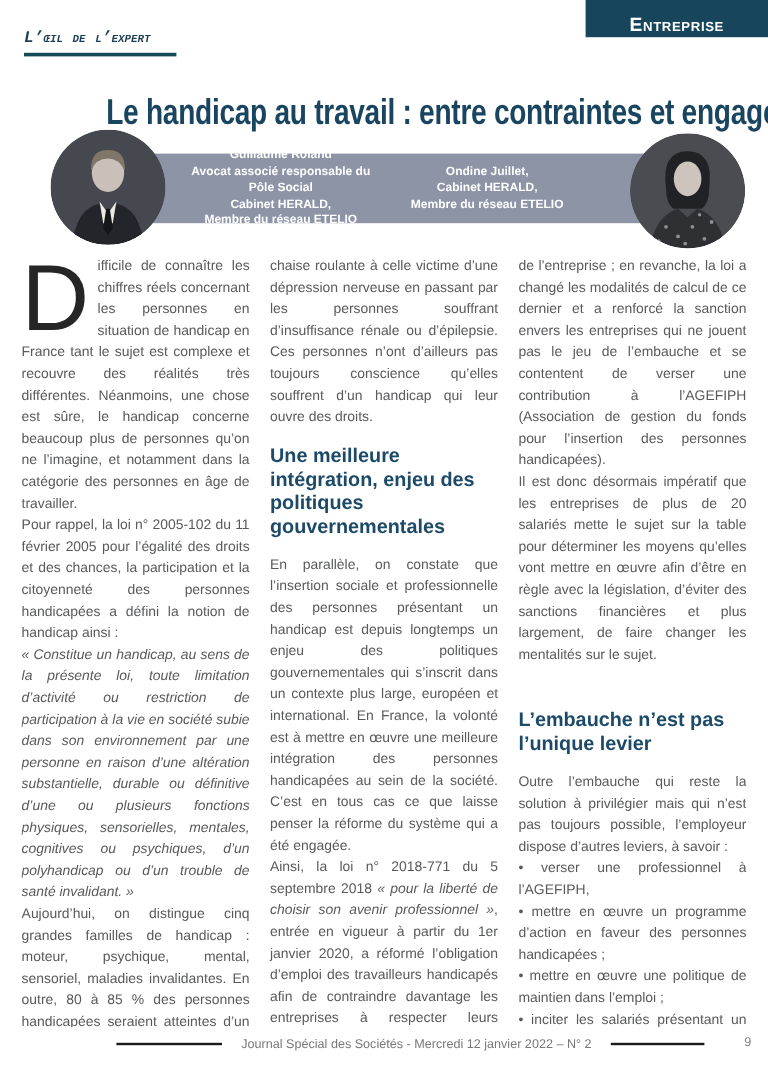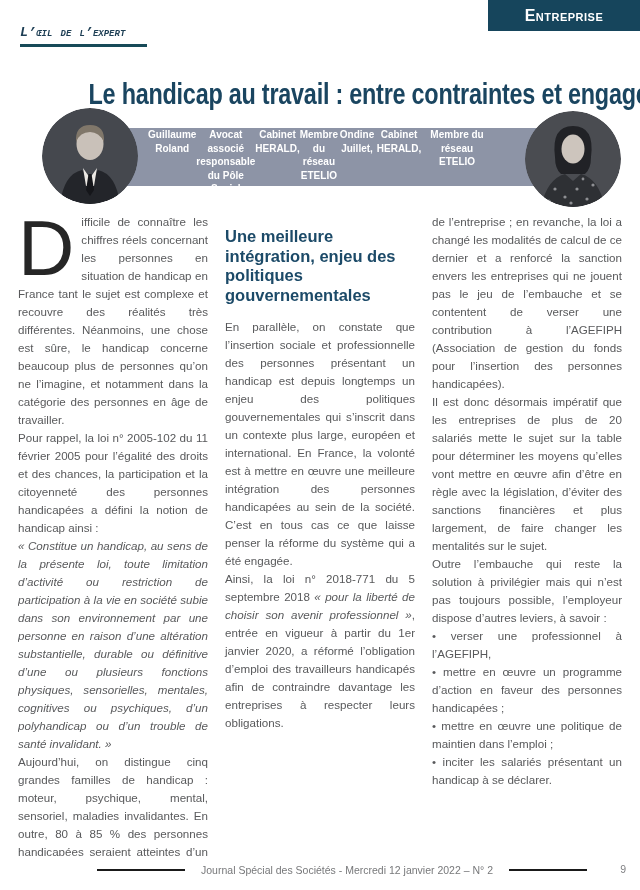--- a/index.html
+++ b/index.html
@@ -4,35 +4,35 @@
 <style>
   html,body { margin:0; padding:0; }
   body { width:640px; height:890px; background:#ffffff; font-family:"Liberation Sans", sans-serif; }
   .page { position:relative; width:640px; height:890px; background:#fff; overflow:hidden; }
 
   
   .eyebrow-wrap { position:absolute; left:20px; top:22px; }
   .eyebrow { display:inline-block; font-style:italic; font-weight:bold; font-variant:small-caps;
              font-size:13.5px; color:#1d3e54; padding:0 22px 4px 0; border-bottom:3px solid #174a58;font-family:Liberation Mono, monospace; }
   .category { position:absolute; right:0; top:0; width:152px; height:31px; background:#16455c;
-              color:#ffffff; display:flex; align-items:center; justify-content:center;
+              color:#ffffff; display:flex; align-items:flex-end; justify-content:center;
               font-variant:small-caps; font-weight:bold; font-size:16px; letter-spacing:.5px; }
 
   .title { position:absolute; top:57px; left:0; width:640px; text-align:center;
            color:#1a4560; font-size:30px; font-weight:bold; }
   .title span { display:inline-block; transform:scaleX(0.78); transform-origin:center; white-space:nowrap; letter-spacing:-0.3px; }
 
   
   .authors { position:absolute; top:107px; left:0; right:0; height:100px; }
   .band { position:absolute; left:55px; right:31px; top:21px; height:58px; background:#8d94a6; }
   .photo { position:absolute; width:96px; height:96px; border-radius:50%; overflow:hidden; }
   .photo-left { left:42px; top:1px; }
   .photo-right { right:19px; top:4px; }
   .captions { position:absolute; left:148px; right:148px; top:21px; height:58px; display:flex; }
-  .caption { flex:1; display:flex; flex-direction:row; justify-content:center; text-align:center;
+  .caption { flex:1; display:flex; flex-direction:column; justify-content:center; text-align:center;
              color:#ffffff; font-size:10px; font-weight:bold; line-height:13.5px; }
 
   
   .columns { position:absolute; top:213px; left:18px; right:18px; bottom:34px; display:flex; gap:17px; overflow:hidden; }
   .col { flex:1; text-align:justify; font-size:11.6px; line-height:18px; color:#58595b; }
   .col p { margin:0; }
   .dropcap { float:left; font-size:78px; line-height:60px; padding:5px 7px 2px 0; color:#262626; }
   .quote { font-style:italic; }
   .ital { font-style:italic; }
   .col h2 { color:#1c4a68; font-size:16.5px; line-height:19.5px; font-weight:bold; margin:14px 0 13px 0; text-align:left; }
@@ -126,29 +126,31 @@
 
     <div class="col">
       <p><span class="dropcap">D</span><span>ifficile de connaître les chiffres réels concernant les personnes en situation de handicap en France tant le sujet est complexe et recouvre des réalités très différentes. Néanmoins, une chose est sûre, le handicap concerne beaucoup plus de personnes qu’on ne l’imagine, et notamment dans la catégorie des personnes en âge de travailler.</span></p>
       <p>Pour rappel, la loi n° 2005-102 du 11 février 2005 pour l’égalité des droits et des chances, la participation et la citoyenneté des personnes handicapées a défini la notion de handicap ainsi :</p>
       <p class="quote">« Constitue un handicap, au sens de la présente loi, toute limitation d’activité ou restriction de participation à la vie en société subie dans son environnement par une personne en raison d’une altération substantielle, durable ou définitive d’une ou plusieurs fonctions physiques, sensorielles, mentales, cognitives ou psychiques, d’un polyhandicap ou d’un trouble de santé invalidant. »</p>
       <p>Aujourd’hui, on distingue cinq grandes familles de handicap : moteur, psychique, mental, sensoriel, maladies invalidantes. En outre, 80 à 85 % des personnes handicapées seraient atteintes d’un handicap non visible.</p>
 
     </div>
 
     <div class="col">
+      <p>chaise roulante à celle victime d’une dépression nerveuse en passant par les personnes souffrant d’insuffisance rénale ou d’épilepsie. Ces personnes n’ont d’ailleurs pas toujours conscience qu’elles souffrent d’un handicap qui leur ouvre des droits.</p>
       <h2>Une meilleure intégration, enjeu des politiques gouvernementales</h2>
       <p>En parallèle, on constate que l’insertion sociale et professionnelle des personnes présentant un handicap est depuis longtemps un enjeu des politiques gouvernementales qui s’inscrit dans un contexte plus large, européen et international. En France, la volonté est à mettre en œuvre une meilleure intégration des personnes handicapées au sein de la société. C’est en tous cas ce que laisse penser la réforme du système qui a été engagée.</p>
       <p><span>Ainsi, la loi n° 2018-771 du 5 septembre 2018 </span><span class="ital">« pour la liberté de choisir son avenir professionnel »</span><span>, entrée en vigueur à partir du 1er janvier 2020, a réformé l’obligation d’emploi des travailleurs handicapés afin de contraindre davantage les entreprises à respecter leurs obligations.</span></p>
 
     </div>
 
     <div class="col">
       <p>de l’entreprise ; en revanche, la loi a changé les modalités de calcul de ce dernier et a renforcé la sanction envers les entreprises qui ne jouent pas le jeu de l’embauche et se contentent de verser une contribution à l’AGEFIPH (Association de gestion du fonds pour l’insertion des personnes handicapées).</p>
       <p>Il est donc désormais impératif que les entreprises de plus de 20 salariés mette le sujet sur la table pour déterminer les moyens qu’elles vont mettre en œuvre afin d’être en règle avec la législation, d’éviter des sanctions financières et plus largement, de faire changer les mentalités sur le sujet.</p>
+      <h2 class="more-space">L’embauche n’est pas l’unique levier</h2>
       <p>Outre l’embauche qui reste la solution à privilégier mais qui n’est pas toujours possible, l’employeur dispose d’autres leviers, à savoir :</p>
       <p class="bullet">verser une professionnel à l’AGEFIPH,</p>
       <p class="bullet">mettre en œuvre un programme d’action en faveur des personnes handicapées ;</p>
       <p class="bullet">mettre en œuvre une politique de maintien dans l’emploi ;</p>
       <p class="bullet">inciter les salariés présentant un handicap à se déclarer.</p>
 
     </div>
 
   </div>
 

